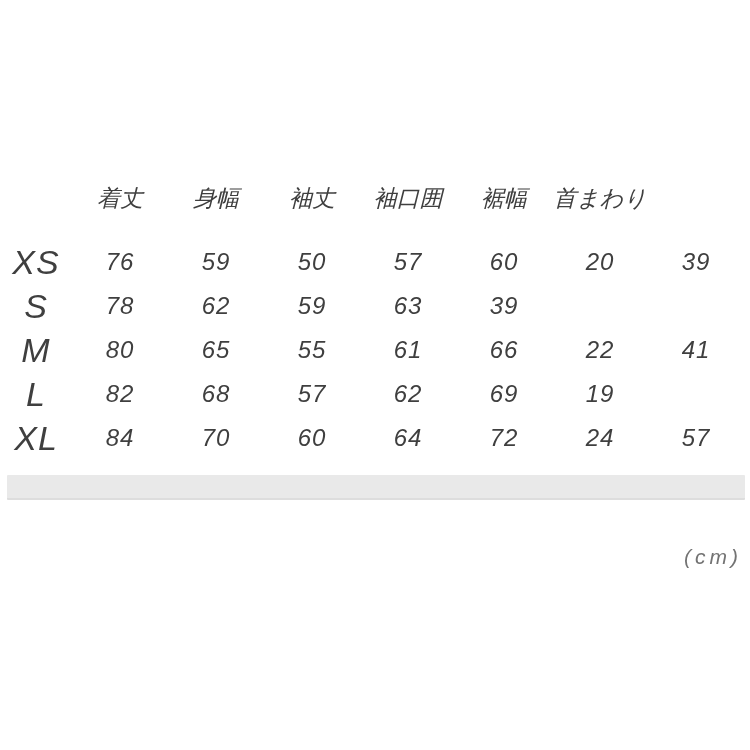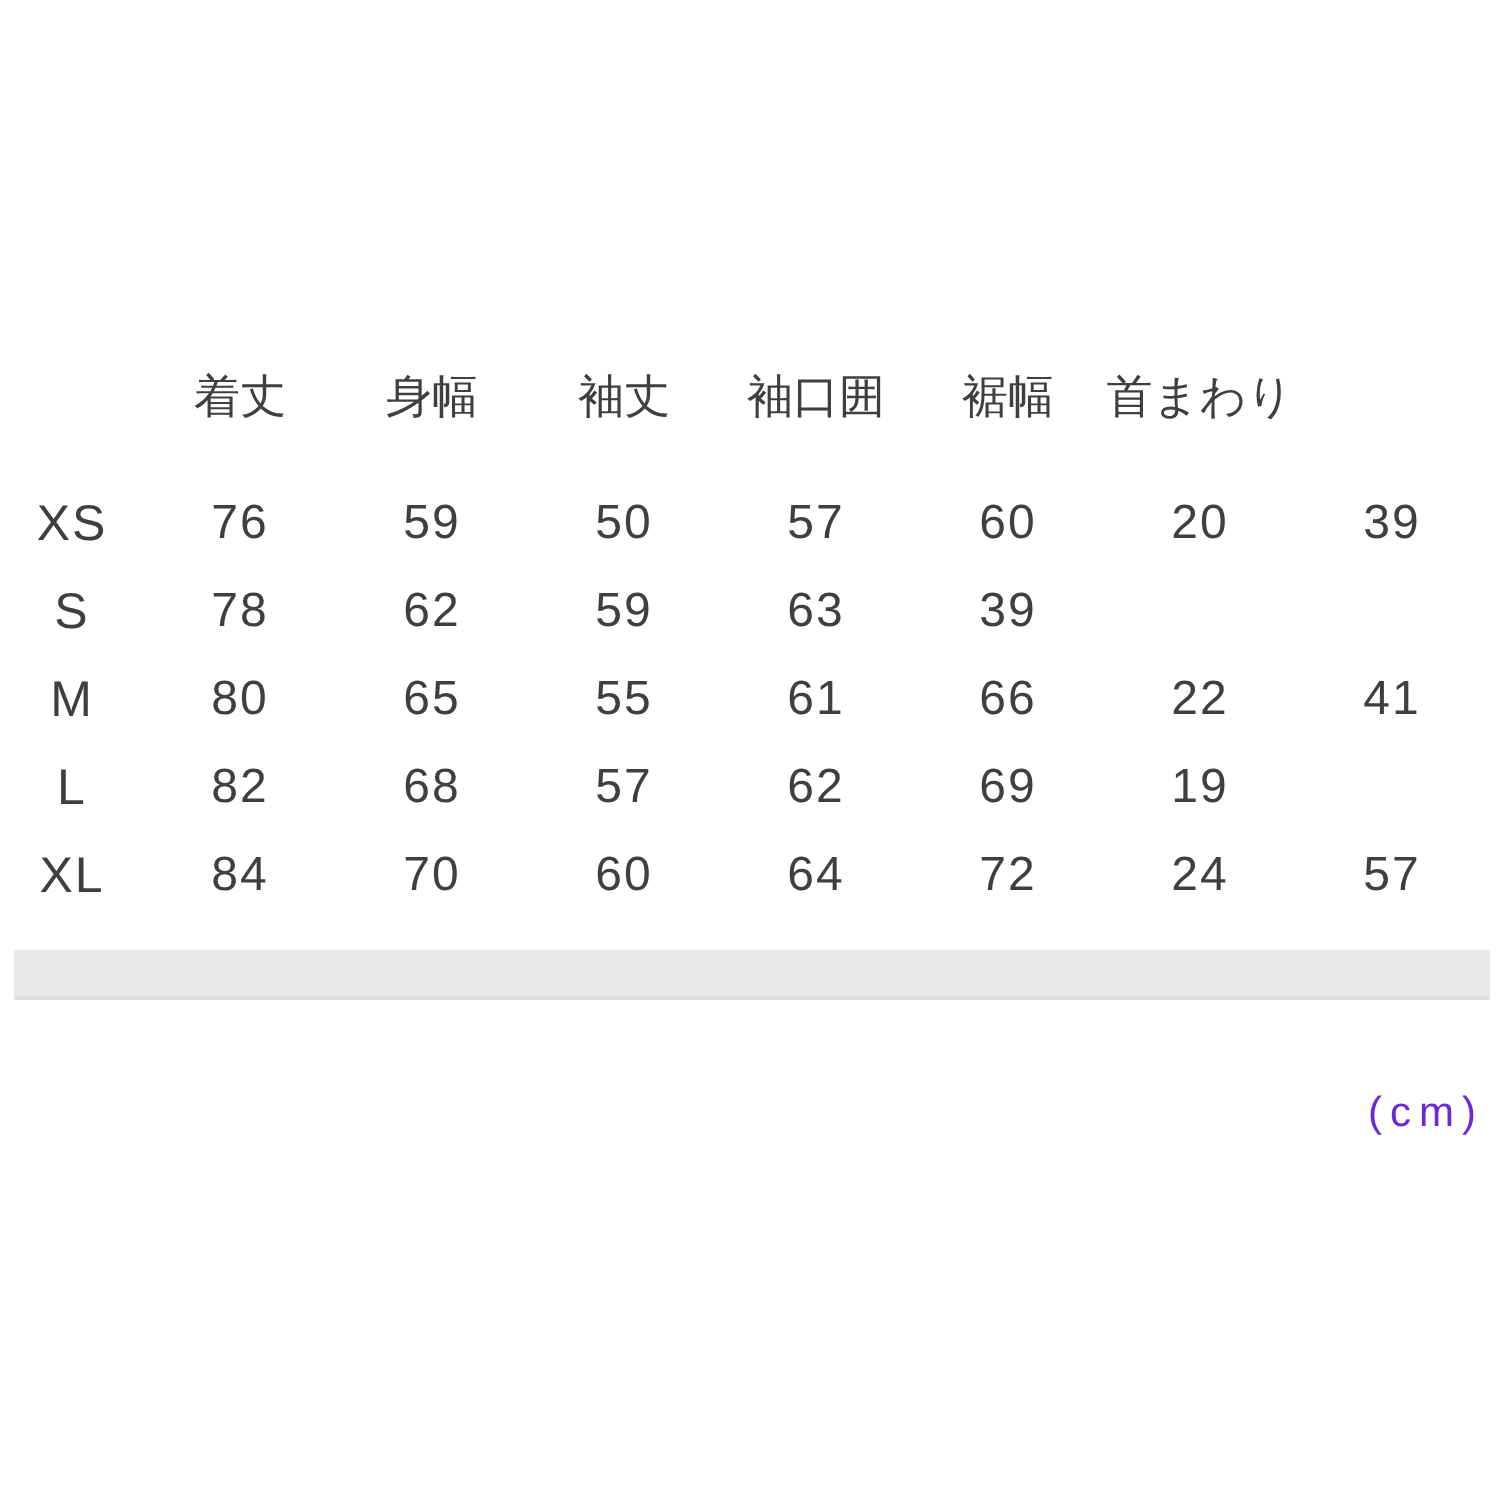--- a/index.html
+++ b/index.html
@@ -3,21 +3,21 @@
 <meta charset="utf-8">
 <style>
   * { margin: 0; padding: 0; box-sizing: border-box; }
   html, body {
     width: 750px; height: 750px;
     background: #ffffff;
     overflow: hidden;
     font-family: "Liberation Sans", "DejaVu Sans", sans-serif;
     color: #3f3f3f;
   }
-  .page { position: relative; width: 750px; height: 708px; }
+  .page { position: relative; width: 750px; height: 708px; font-style: italic; }
 
   .size-table {
     position: absolute;
     left: 0; top: 176px;
     width: 744px;
     display: flex;
     flex-direction: column;
   }
   .trow {
     display: grid;
@@ -28,37 +28,37 @@
   .cell {
     display: flex;
     align-items: center;
     justify-content: center;
     font-size: 24px;
     letter-spacing: 1px;
     color: #3f3f3f;
     white-space: nowrap;
   }
   .cell.hdr { font-size: 23px; letter-spacing: 0px; }
-  .cell.size { font-size: 25px; letter-spacing: 1px; }
+  .cell.size { font-size: 34px; letter-spacing: 1px; }
 
   .scrollbar-track {
     position: absolute;
     left: 7px; top: 475px;
     width: 738px; height: 25px;
     background: #e9e9e9;
     border-bottom: 2px solid #dddddd;
     border-radius: 1px;
   }
 
   .unit-label {
     position: absolute;
     right: 8px; top: 545px;
     font-size: 21px;
     letter-spacing: 4px;
-    color: #6d28d9;
+    color: #737373;
     white-space: nowrap;
   }
 </style>
 </head>
 <body>
 
 <div class="page">
 
   <div class="size-table">
 

